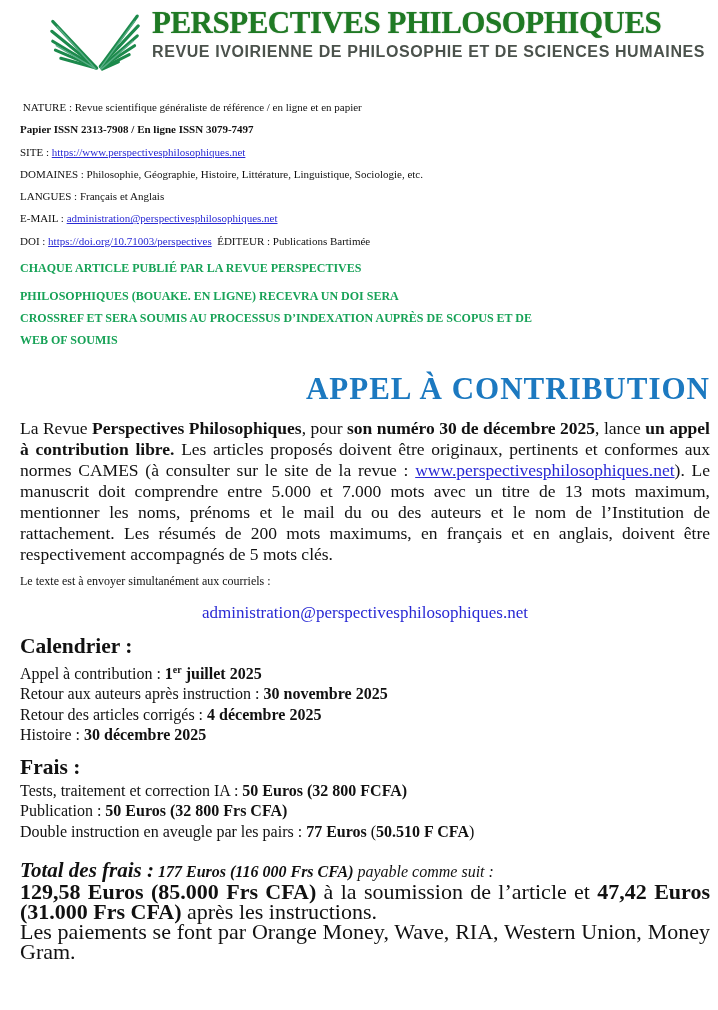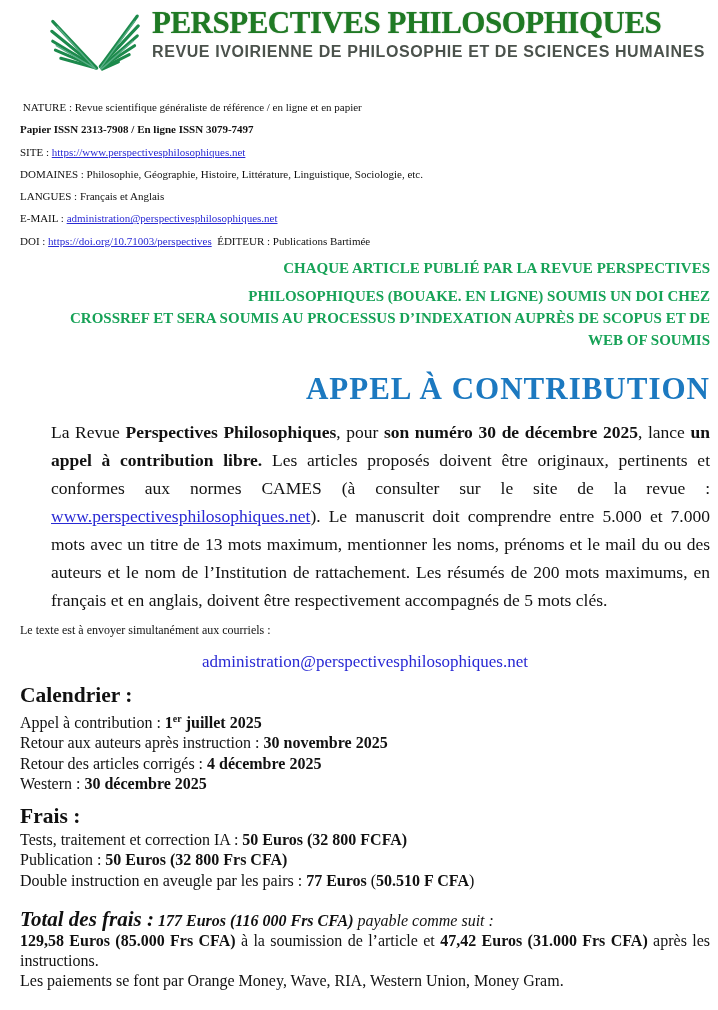--- a/index.html
+++ b/index.html
@@ -27,38 +27,38 @@
   
   .info-line{font-size:11px;line-height:22.3px;white-space:pre-wrap;}
 
   
   .rt-b{font-weight:bold;}
   .rt-link{color:var(--link_blue);text-decoration:underline;}
   .rt-linkn{color:var(--link_blue);}
   .rt-sup{vertical-align:super;font-size:0.62em;}
 
   
-  .notice{margin-top:5px;text-align:right;font-weight:bold;
-          color:var(--notice_green);font-size:15px;line-height:22px;}
+  .notice{margin-top:5px;text-align:left;font-weight:bold;
+          color:var(--notice_green);font-size:12px;line-height:22px;}
   .notice-gap{margin-bottom:6px;}
 
   
   .main-title{text-align:right;color:var(--title_blue);font-weight:bold;
               font-size:31px;letter-spacing:1px;margin:20px 0 11px 0;}
 
-  .intro{font-size:17.5px;line-height:28px;text-align:justify;margin-left:31px;}
+  .intro{font-size:17.5px;line-height:21px;text-align:justify;}
   .send-line{margin-top:9px;font-size:12px;}
   .emails{margin-top:14px;text-align:center;font-size:17px;line-height:20.5px;}
 
   .h2{font-size:21.5px;font-weight:bold;margin:10px 0 1px 0;}
   .item{font-size:16px;line-height:20.3px;}
 
   .total-line{margin-top:18px;font-size:16px;line-height:20px;font-style:italic;}
   .h2-inline{font-size:21px;font-weight:bold;}
-  .total-body{font-size:16px;line-height:20px;text-align:justify;}
+  .total-body{font-size:22px;line-height:20px;text-align:justify;}
 </style>
 </head>
 <body>
 
 <div class="page">
 
   <div class="masthead">
     <span class="logo">
       <svg width="90" height="62" viewBox="0 0 100 68" aria-hidden="true">
         <g stroke="#1c8a4c" stroke-width="3.4" stroke-linecap="round" fill="none">
@@ -93,41 +93,41 @@
     <div class="info-line"><span class="rt-b">Papier ISSN 2313-7908 / En ligne ISSN 3079-7497</span></div>
     <div class="info-line"><span>SITE : </span><span class="rt-link">https://www.perspectivesphilosophiques.net</span></div>
     <div class="info-line"><span>DOMAINES : Philosophie, Géographie, Histoire, Littérature, Linguistique, Sociologie, etc.</span></div>
     <div class="info-line"><span>LANGUES : Français et Anglais</span></div>
     <div class="info-line"><span>E-MAIL : </span><span class="rt-link">administration@perspectivesphilosophiques.net</span></div>
     <div class="info-line"><span>DOI : </span><span class="rt-link">https://doi.org/10.71003/perspectives</span><span>  ÉDITEUR : Publications Bartimée</span></div>
   </div>
 
   <div class="notice">
     <div class="notice-gap">CHAQUE ARTICLE PUBLIÉ PAR LA REVUE PERSPECTIVES</div>
-    <div>PHILOSOPHIQUES (BOUAKE. EN LIGNE) SOUMIS UN DOI CHEZ</div>
+    <div>PHILOSOPHIQUES (BOUAKE. EN LIGNE) RECEVRA UN DOI SERA</div>
     <div>CROSSREF ET SERA SOUMIS AU PROCESSUS D’INDEXATION AUPRÈS DE SCOPUS ET DE</div>
     <div>WEB OF SOUMIS</div>
   </div>
 
   <div class="main-title">APPEL À CONTRIBUTION</div>
 
   <p class="intro"><span>La Revue </span><span class="rt-b">Perspectives Philosophiques</span><span>, pour </span><span class="rt-b">son numéro 30 de décembre 2025</span><span>, lance </span><span class="rt-b">un appel à contribution libre.</span><span> Les articles proposés doivent être originaux, pertinents et conformes aux normes CAMES (à consulter sur le site de la revue : </span><span class="rt-link">www.perspectivesphilosophiques.net</span><span>). Le manuscrit doit comprendre entre 5.000 et 7.000 mots avec un titre de 13 mots maximum, mentionner les noms, prénoms et le mail du ou des auteurs et le nom de l’Institution de rattachement. Les résumés de 200 mots maximums, en français et en anglais, doivent être respectivement accompagnés de 5 mots clés.</span></p>
 
   <div class="send-line">Le texte est à envoyer simultanément aux courriels :</div>
 
   <div class="emails">
     <div><span class="rt-linkn">administration@perspectivesphilosophiques.net</span></div>
   </div>
 
   <div class="h2">Calendrier :</div>
   <div>
     <div class="item"><span>Appel à contribution : </span><span class="rt-b">1</span><span class="rt-b rt-sup">er</span><span class="rt-b"> juillet 2025</span></div>
     <div class="item"><span>Retour aux auteurs après instruction : </span><span class="rt-b">30 novembre 2025</span></div>
     <div class="item"><span>Retour des articles corrigés : </span><span class="rt-b">4 décembre 2025</span></div>
-    <div class="item"><span>Western : </span><span class="rt-b">30 décembre 2025</span></div>
+    <div class="item"><span>Histoire : </span><span class="rt-b">30 décembre 2025</span></div>
   </div>
 
   <div class="h2">Frais :</div>
   <div>
     <div class="item"><span>Tests, traitement et correction IA : </span><span class="rt-b">50 Euros (32 800 FCFA)</span></div>
     <div class="item"><span>Publication : </span><span class="rt-b">50 Euros (32 800 Frs CFA)</span></div>
     <div class="item"><span>Double instruction en aveugle par les pairs : </span><span class="rt-b">77 Euros</span><span> (</span><span class="rt-b">50.510 F CFA</span><span>)</span></div>
   </div>
 
   <div class="total-line">

